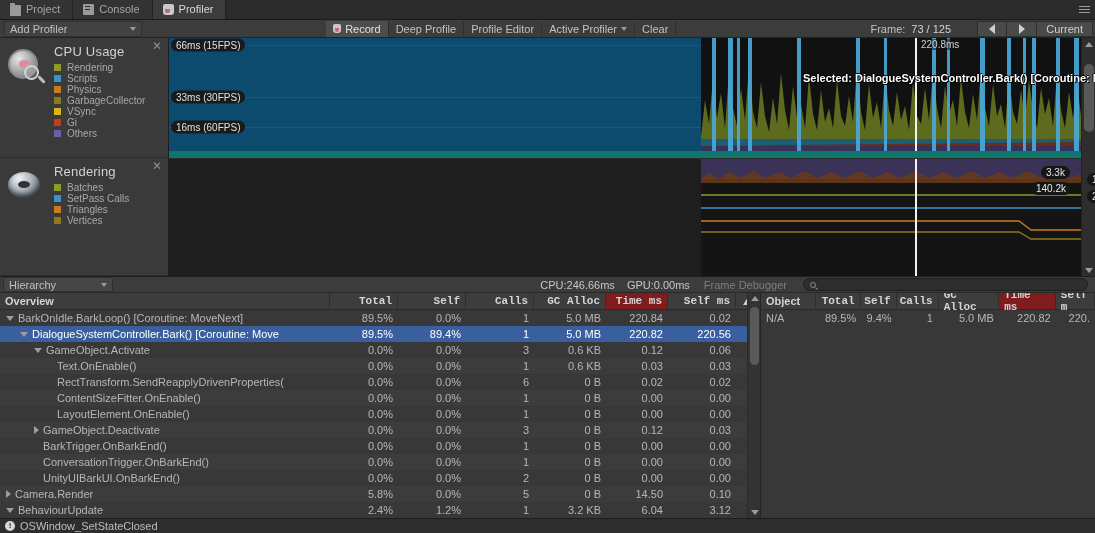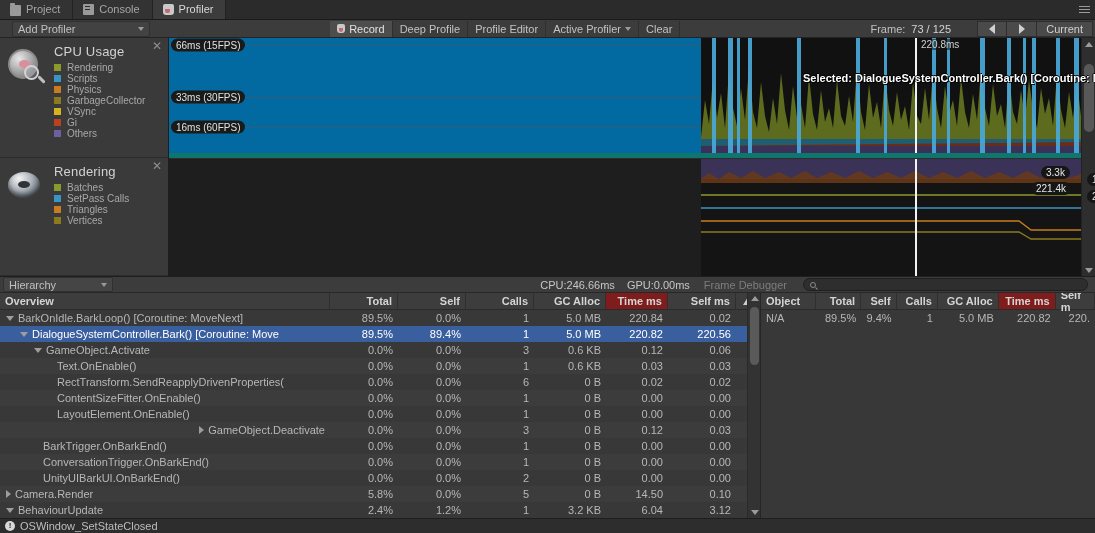--- a/index.html
+++ b/index.html
@@ -43,21 +43,21 @@
   .hamburger { width: 22px; height: 20px; display:flex; flex-direction:column; justify-content:center; align-items:center; gap:2px; }
   .hamburger i { display:block; width:11px; height:1px; background:#9a9a9a; }
 
   
   .toolbar {
     position: absolute; left:0; top:20px; width:1095px; height:18px;
     background:#3c3c3c; border-bottom:1px solid #232323;
     display:flex; align-items:center;
   }
   .addprof {
-    width: 138px; height:16px; margin-left:12px;
+    width: 138px; height:16px; margin-left:4px;
     background:#424242; border:1px solid #303030; border-radius:2px;
     display:flex; align-items:center; padding:0 5px; font-size:11px; color:#c0c0c0;
   }
   .addprof .lbl { flex:1; }
   .caret-dn { width:0;height:0;border-left:3px solid transparent;border-right:3px solid transparent;border-top:4px solid #9a9a9a; }
   .tb-spacer { flex:1; }
   .tb-group { display:flex; align-items:center; height:16px; }
   .tb-btn {
     height:16px; padding:0 7px; display:flex; align-items:center; gap:4px;
     font-size:11px; color:#c2c2c2; border-right:1px solid #2f2f2f;
@@ -126,21 +126,21 @@
   .swatch { width:7px; height:7px; flex:0 0 7px; }
   .legend-lbl { font-size:10px; color:#a8a8a8; }
 
   
   .graphs {
     position:absolute; left:169px; top:38px; width:926px; height:238px;
     background:#2c2c2c; overflow:hidden;
   }
   .graph-cpu {
     position:absolute; left:0; top:0; width:912px; height:120px;
-    background:#0369a1; border-bottom:5px solid #0f766e;
+    background:#0c4a6e; border-bottom:7px solid #0f766e;
   }
   .graph-rend {
     position:absolute; left:0; top:121px; width:912px; height:117px;
     background:#1e1e1e;
   }
   .gridline { position:absolute; left:0; width:100%; height:1px; background:#555; opacity:.55; }
   .axis-lbl {
     position:absolute; left:2px; font-size:10px; color:#e0e0e0;
     background:#1a1a1a; padding:1px 5px; border-radius:7px; transform:translateY(-50%);
     white-space:nowrap; z-index:4;
@@ -207,21 +207,21 @@
   }
   .table-right {
     position:absolute; left:760px; top:293px; width:335px; height:225px; background:#383838;
     border-left:1px solid #262626; overflow:hidden;
   }
   .thead { display:flex; height:17px; background:#3d3d3d; border-bottom:1px solid #2a2a2a; }
   .th {
     font-size:11px; font-weight:bold; color:#d4d4d4; display:flex; align-items:center;
     border-right:1px solid #2f2f2f; padding:0 5px;
   }
-  .th.num { justify-content:flex-end; }
+  .th.num { justify-content:flex-end;font-family:Liberation Mono, monospace; }
   .th.sorted { background:#7f1d1d; }
   .sort-arrow { width:0;height:0;border-left:5px solid transparent;border-right:5px solid transparent;border-bottom:8px solid #cfcfcf; }
   .rows { font-size:11px; }
   .row { display:flex; height:16px; align-items:center; }
   .row:nth-child(odd) { background:#383838; }
   .row:nth-child(even) { background:#3c3c3c; }
   .row.sel { background:#3a5f9e !important; color:#ffffff; }
   .row.sel .cell { color:#ffffff; }
   .cell {
     font-size:11px; color:#b7b7b7; display:flex; align-items:center;
@@ -453,21 +453,21 @@
 
           <polyline fill="none" stroke="#3a95c4" stroke-width="1.3" points="0,49 60,49 120,49 180,49 240,49 300,49 340,49 380,49"></polyline>
 
           <polyline fill="none" stroke="#c87c1e" stroke-width="1.3" points="0,62 120,62 200,62 260,62 300,62 318,62 330,71 380,71"></polyline>
 
           <polyline fill="none" stroke="#8a7b1e" stroke-width="1.3" points="0,73 120,73 200,73 260,73 300,73 318,73 330,80 380,80"></polyline>
         </svg>
       </div>
       <div class="marker-line" style="left:746px;"></div>
       <div class="val-tag" style="left:872px; top:7px;">3.3k</div>
-      <div class="val-tag" style="left:862px; top:23px;">221.4k</div>
+      <div class="val-tag" style="left:862px; top:23px;">140.2k</div>
       <div class="val-tag" style="left:918px; top:14px;">1.1k</div>
       <div class="val-tag" style="left:918px; top:31px;">293.5k</div>
 
     </div>
 
     <div class="vscroll">
       <div class="up">
           <span class="tri-up"></span>
         </div>
       <div class="vthumb"></div>
@@ -587,21 +587,21 @@
             <span>LayoutElement.OnEnable()</span>
           </div>
           <div class="cell num" style="width: 68px;">0.0%</div>
           <div class="cell num" style="width: 68px;">0.0%</div>
           <div class="cell num" style="width: 68px;">1</div>
           <div class="cell num" style="width: 72px;">0 B</div>
           <div class="cell num" style="width: 62px;">0.00</div>
           <div class="cell num" style="width: 68px;">0.00</div>
         </div>
         <div class="row">
-          <div class="cell name" style="width: 330px; padding-left: 34px; justify-content: flex-end;">
+          <div class="cell name" style="width: 330px; padding-left: 34px;">
             <span class="twist closed"></span>
             <span>GameObject.Deactivate</span>
           </div>
           <div class="cell num" style="width: 68px;">0.0%</div>
           <div class="cell num" style="width: 68px;">0.0%</div>
           <div class="cell num" style="width: 68px;">3</div>
           <div class="cell num" style="width: 72px;">0 B</div>
           <div class="cell num" style="width: 62px;">0.12</div>
           <div class="cell num" style="width: 68px;">0.03</div>
         </div>

